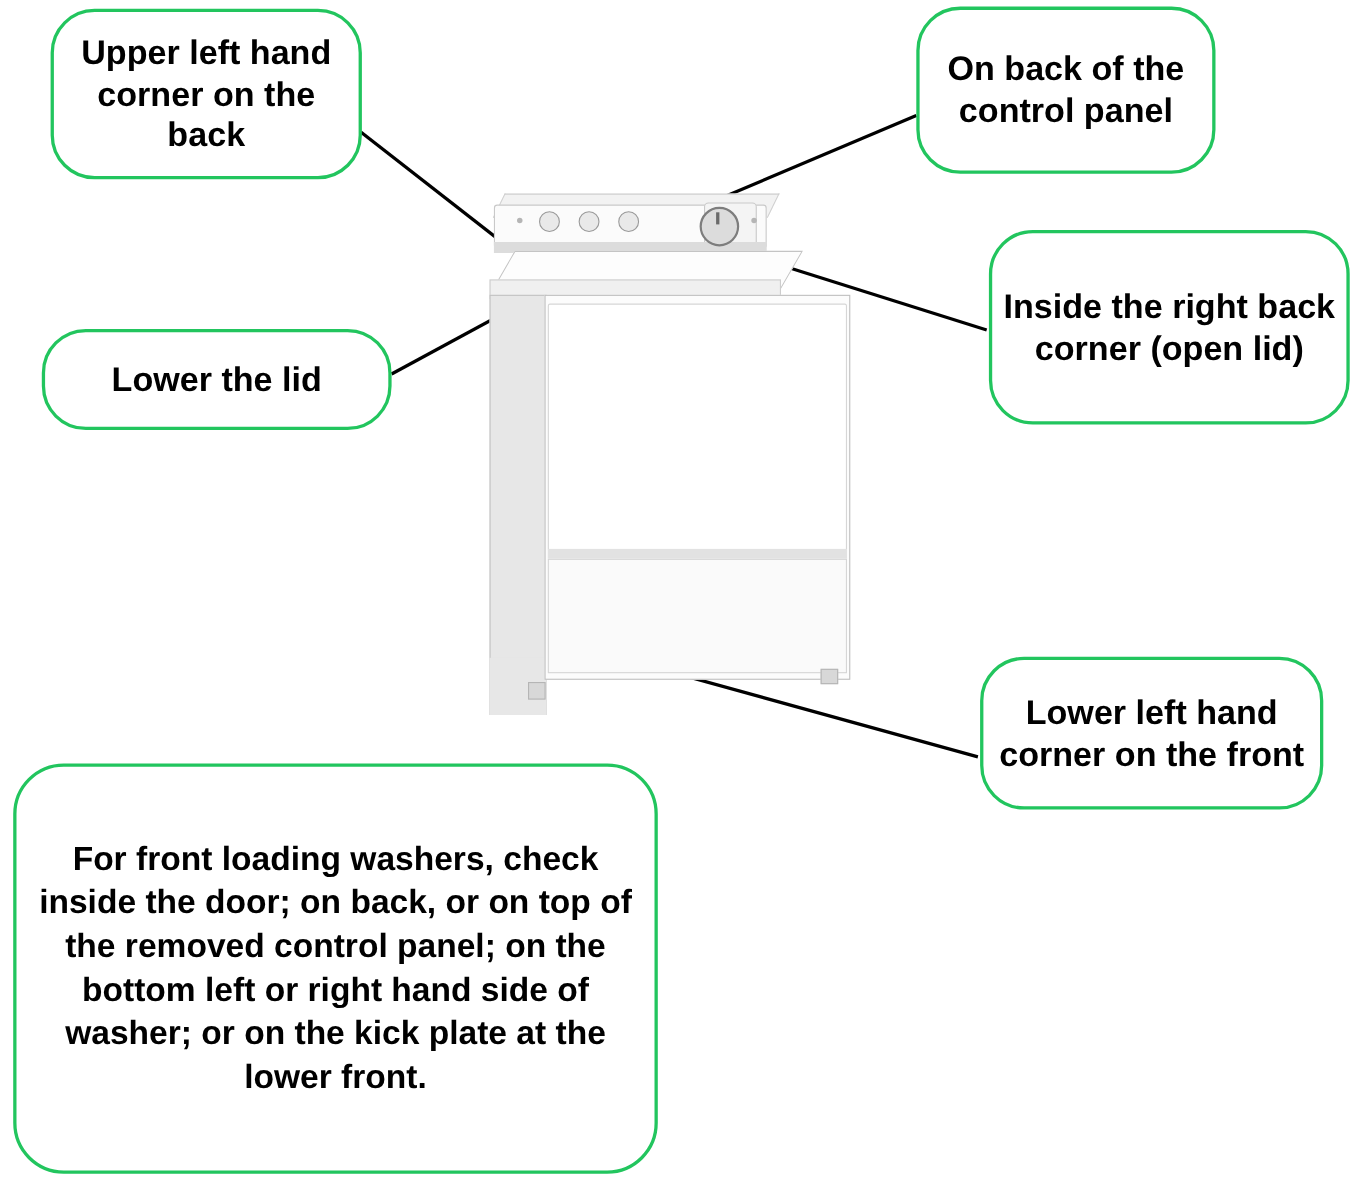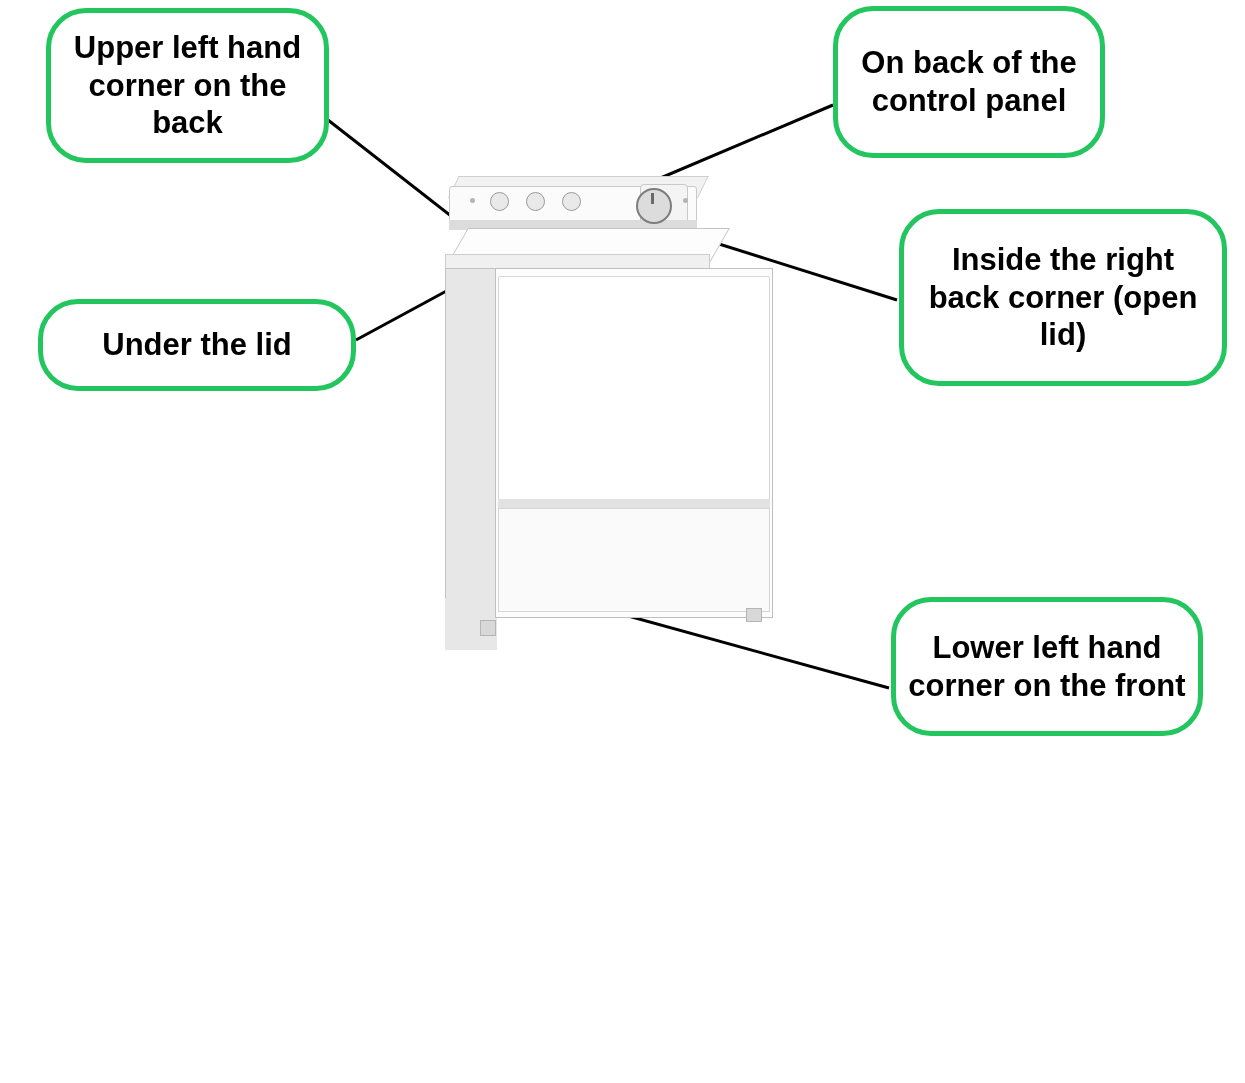--- a/index.html
+++ b/index.html
@@ -21,21 +21,21 @@
     position: absolute;
     left: 0;
     top: 0;
     width: 1245px;
     height: 1083px;
     pointer-events: none;
   }
   .callout {
     position: absolute;
     box-sizing: border-box;
-    border: 5px solid #22c55e;
+    border: 3px solid #22c55e;
     border-radius: 40px;
     background: #ffffff;
     display: flex;
     align-items: center;
     justify-content: center;
     text-align: center;
     font-weight: bold;
     color: #000000;
     line-height: 1.22;
     padding: 22px 10px;
@@ -227,21 +227,24 @@
 
   <div class="callout" id="c-inside-right">
     <span>Inside the right back corner (open lid)</span>
   </div>
 
   <div class="callout" id="c-back-control">
     <span>On back of the control panel</span>
   </div>
 
   <div class="callout" id="c-under-lid">
-    <span>Under the lid</span>
+    <span>Lower the lid</span>
   </div>
 
   <div class="callout" id="c-lower-left">
     <span>Lower left hand corner on the front</span>
   </div>
 
+  <div class="callout" id="c-front-loading">
+    <span>For front loading washers, check inside the door; on back, or on top of the removed control panel; on the bottom left or right hand side of washer; or on the kick plate at the lower front.</span>
+  </div>
 
 </div>
 
 </body></html>

